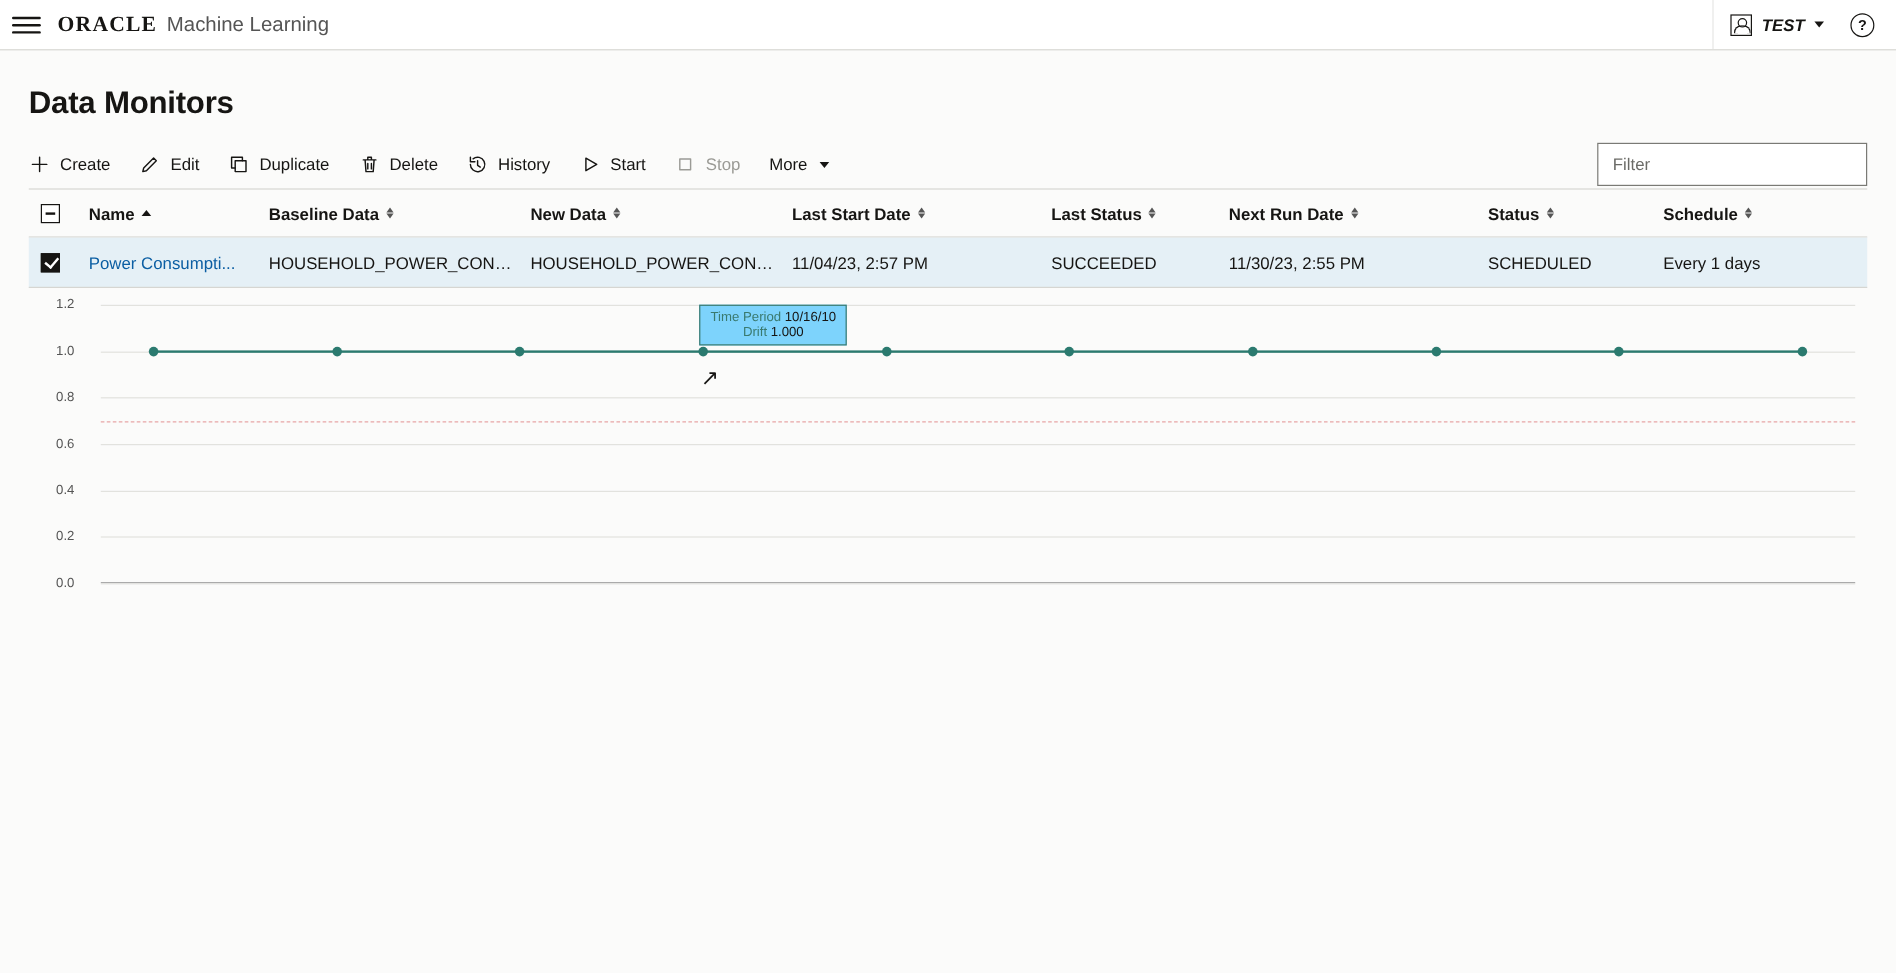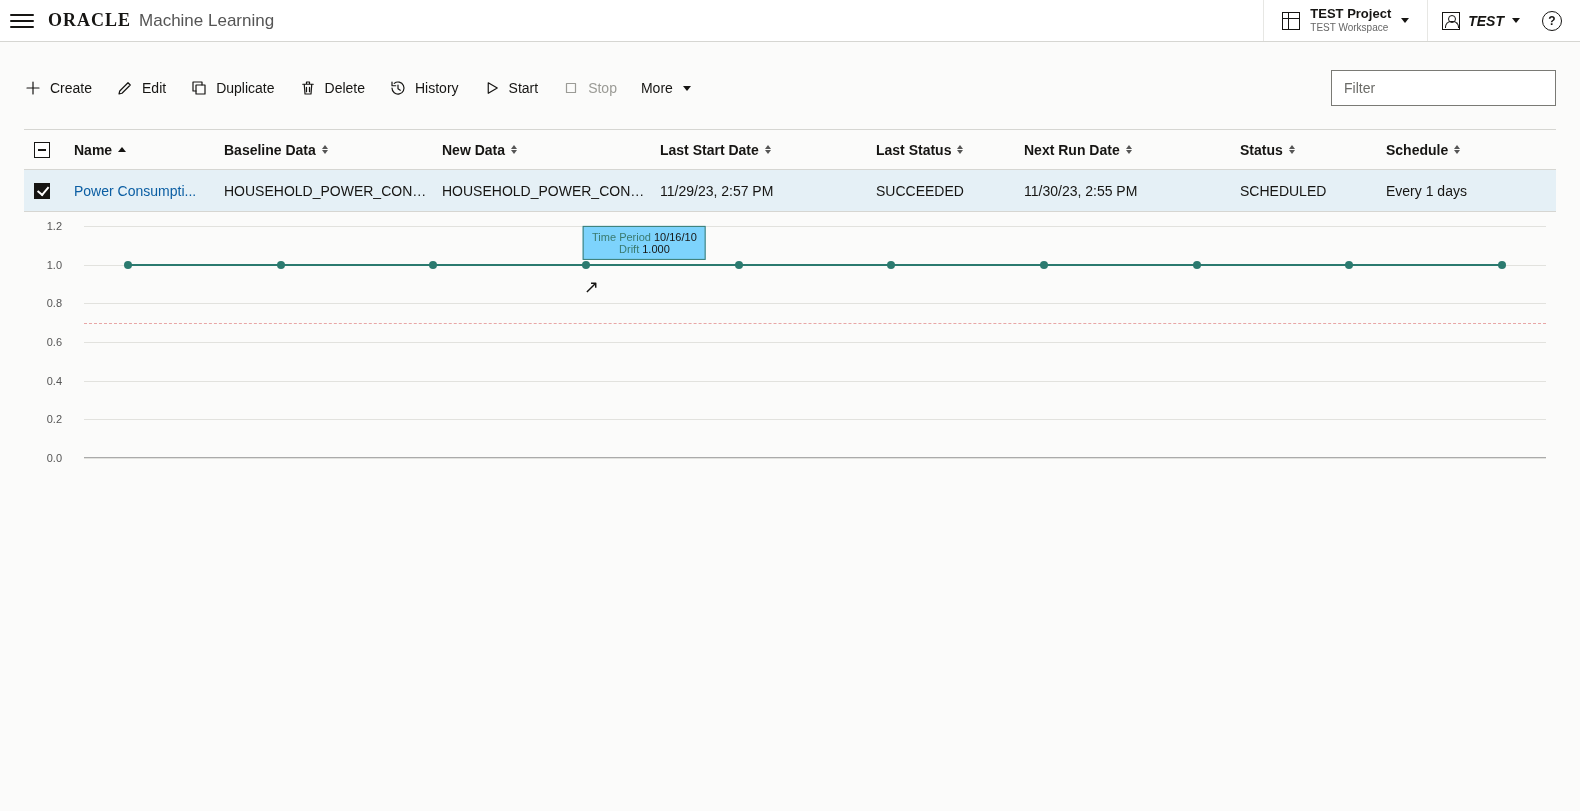--- a/index.html
+++ b/index.html
@@ -44,21 +44,21 @@
   .icon-box::after  { top:5px; left:0; right:0; height:1px; }
   .icon-user { width:18px; height:18px; border:1.5px solid #161513; position:relative; }
   .icon-user::before { content:""; position:absolute; width:6px; height:6px; border:1.5px solid #161513; border-radius:50%; left:4.5px; top:2px; }
   .icon-user::after { content:""; position:absolute; width:12px; height:6px; border:1.5px solid #161513; border-bottom:none; border-radius:6px 6px 0 0; left:1.5px; bottom:0.5px; }
 
   
   .page { padding:28px 24px 40px; }
   .page-title { font-size:26px; font-weight:800; margin-bottom:18px; letter-spacing:-0.2px; }
 
   
-  .toolbar { display:flex; align-items:center; gap:24px; border-bottom:1px solid #d6d6d2; padding-bottom:23px; }
+  .toolbar { display:flex; align-items:center; gap:24px; border-bottom:1px solid #d6d6d2; padding-bottom:2px; }
   .tb-btn { display:flex; align-items:center; gap:8px; cursor:pointer; font-size:14px; color:#161513; }
   .tb-btn.disabled { color:#9b9b96; cursor:default; }
   .tb-btn .chev-down { margin-left:2px; }
   .toolbar-spacer { flex:1; }
   .filter-input {
     width:225px; height:36px; border:1px solid #7a7a75; background:#fff;
     padding:0 12px; font-size:14px; outline:none;
   }
   .filter-input::placeholder { color:#6b6b67; }
 
@@ -118,42 +118,35 @@
     <span></span>
       <span></span>
       <span></span>
   </div>
   <div class="logo-block">
     <span class="oracle-logo">ORACLE</span>
     <span class="logo-sub">Machine Learning</span>
   </div>
   <div class="header-spacer"></div>
 
-  <div class="project-switcher">
-    <span class="icon-box"></span>
-    <span class="project-text">
-      <span class="project-name">TEST Project</span>
-      <span class="project-ws">TEST Workspace</span>
-    </span>
-    <span class="chev-down"></span>
-  </div>
 
   <div class="user-switcher">
     <span class="icon-user"></span>
     <span>TEST</span>
     <span class="chev-down"></span>
   </div>
 
   <div class="help-btn">
     <span class="help-circ">?</span>
   </div>
 </div>
 
 <div class="page">
 
+  <h1 class="page-title">Data Monitors</h1>
 
   <div class="toolbar">
     <div class="tb-btn">
       <svg class="ico" viewBox="0 0 24 24">
           <path d="M12 4v16M4 12h16"></path>
         </svg>
       <span>Create</span>
     </div>
     <div class="tb-btn">
       <svg class="ico" viewBox="0 0 24 24">
@@ -261,21 +254,21 @@
       </div>
     </div>
 
     <div class="grid-row">
       <div>
           <div class="chk checked"></div>
         </div>
       <div class="cell link">Power Consumpti...</div>
       <div class="cell">HOUSEHOLD_POWER_CONS...</div>
       <div class="cell">HOUSEHOLD_POWER_CONS...</div>
-      <div class="cell">11/29/23, 2:57 PM</div>
+      <div class="cell">11/04/23, 2:57 PM</div>
       <div class="cell">SUCCEEDED</div>
       <div class="cell">11/30/23, 2:55 PM</div>
       <div class="cell">SCHEDULED</div>
       <div class="cell">Every 1 days</div>
     </div>
   </div>
 
 
   <div class="chart-wrap">
     <div class="chart" id="chart">

